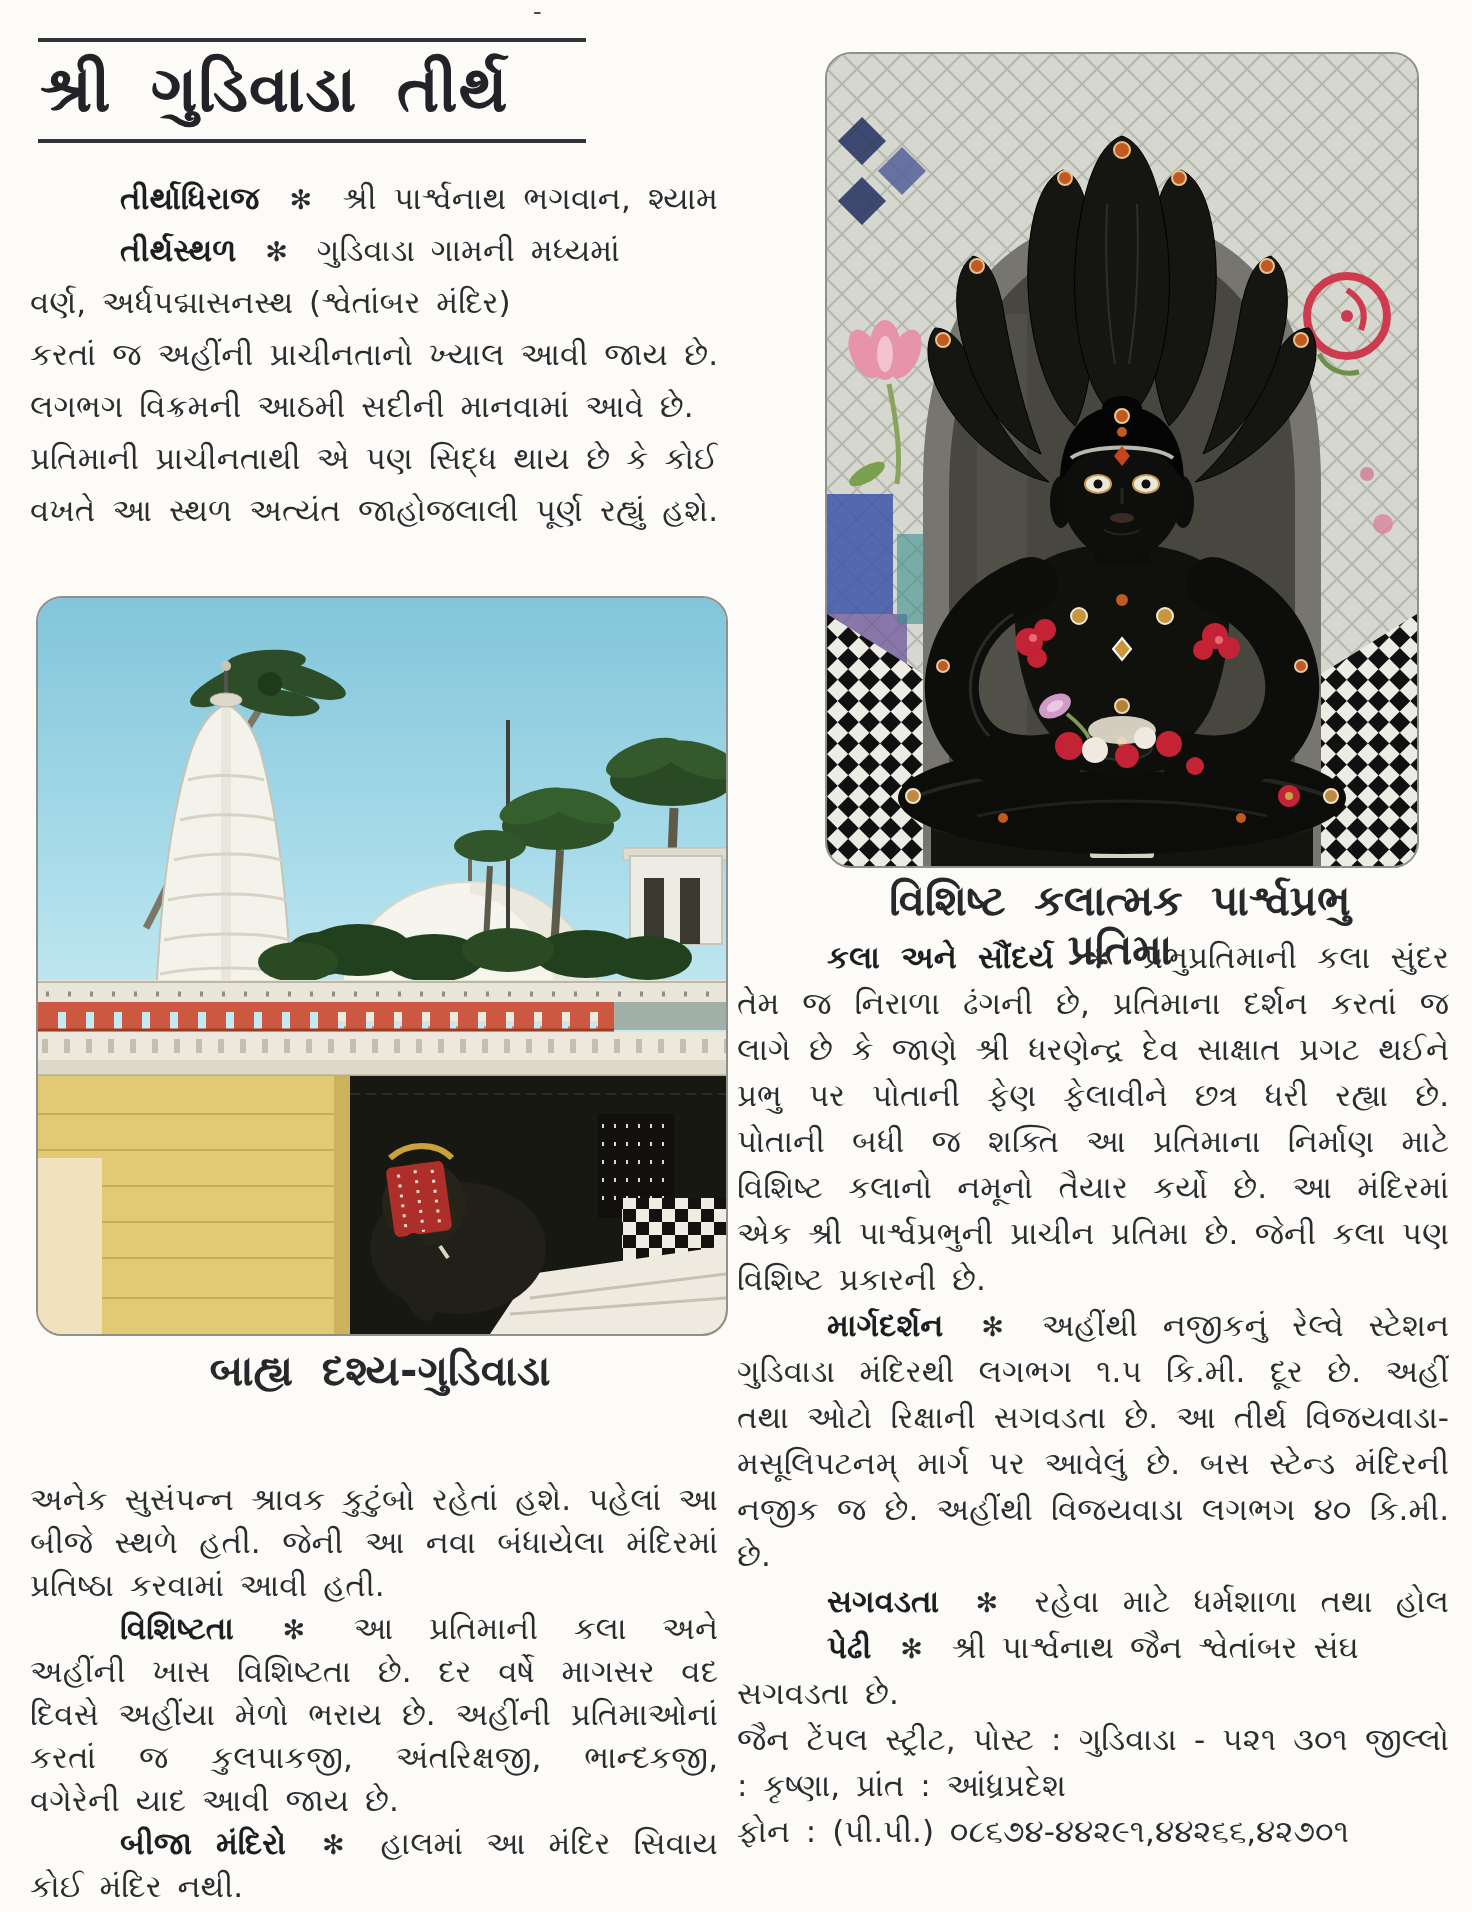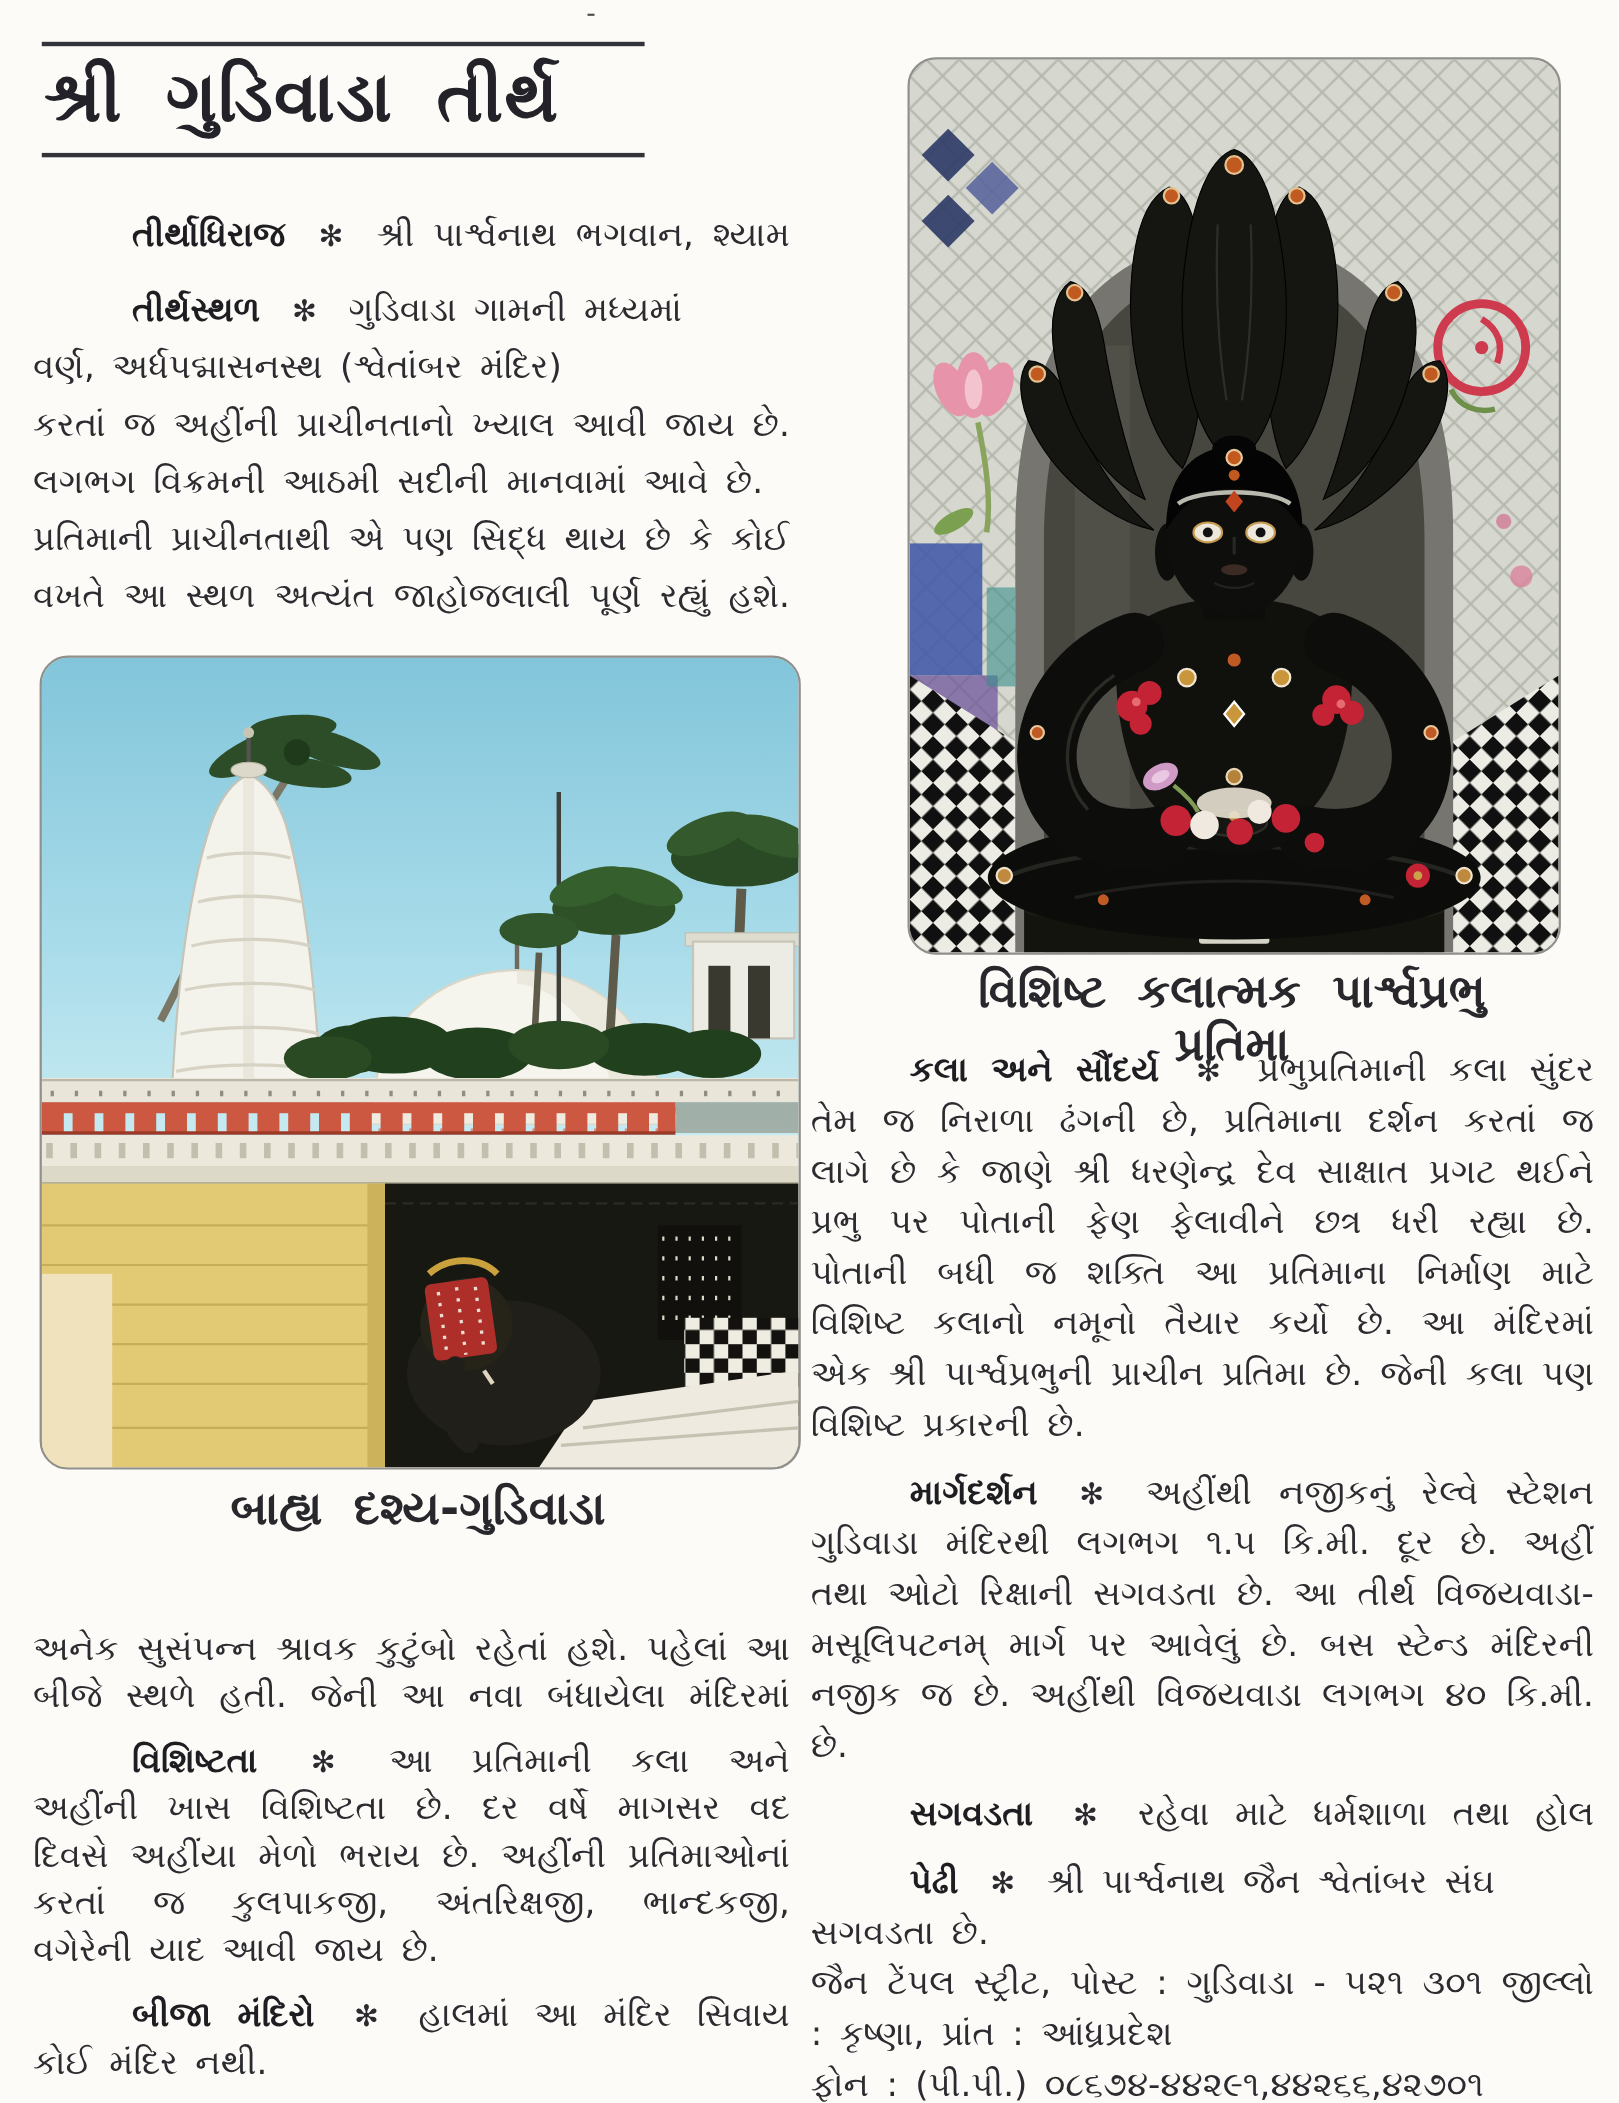--- a/index.html
+++ b/index.html
@@ -19,21 +19,21 @@
     letter-spacing:1px;word-spacing:16px;white-space:nowrap;
   }
   .stray-mark{position:absolute;left:533px;top:-2px;font-size:24px;color:#4a4a50;}
   
   .textblock{position:absolute;font-size:31px;word-spacing:6px;}
   .line{
     height:var(--lh);line-height:var(--lh);overflow:hidden;
     text-align:justify;text-align-last:justify;
   }
   .line.left{text-align:left;text-align-last:left;}
-  .line.indent{padding-left:90px;margin-top:16px;}
+  .line.indent{padding-left:90px;}
   .lbl{font-weight:700;color:#1d1d22;}
   .star{padding:0 13px;font-size:27px;}
   .lbl:empty,.star:empty{display:none;}
   .col-left-top{left:30px;top:172px;width:688px;--lh:52px;}
   .col-left-bottom{left:30px;top:1478px;width:688px;--lh:43px;}
   .col-right{left:737px;top:934px;width:712px;--lh:46px;}
   
   .photo{
     position:absolute;border:2px solid #8f8f8b;border-radius:26px;
     overflow:hidden;background:#dddbd2;
@@ -218,20 +218,23 @@
   </div>
   <div class="caption caption-left">બાહ્ય દશ્ય-ગુડિવાડા</div>
 
   <div class="textblock col-left-bottom">
     <div class="line">
       <span class="txt">અનેક સુસંપન્ન શ્રાવક કુટુંબો રહેતાં હશે. પહેલાં આ પ્રતિમા</span>
     </div>
     <div class="line">
       <span class="txt">બીજે સ્થળે હતી. જેની આ નવા બંધાયેલા મંદિરમાં ફરીથી</span>
     </div>
+    <div class="line left">
+      <span class="txt">પ્રતિષ્ઠા કરવામાં આવી હતી.</span>
+    </div>
     <div class="line indent">
       <span class="lbl">વિશિષ્ટતા</span>
       <span class="star">✻</span>
       <span class="txt">આ પ્રતિમાની કલા અને પ્રાચીનતા</span>
     </div>
     <div class="line">
       <span class="txt">અહીંની ખાસ વિશિષ્ટતા છે. દર વર્ષે માગસર વદ દશમના</span>
     </div>
     <div class="line">
       <span class="txt">દિવસે અહીંયા મેળો ભરાય છે. અહીંની પ્રતિમાઓનાં દર્શન</span>

